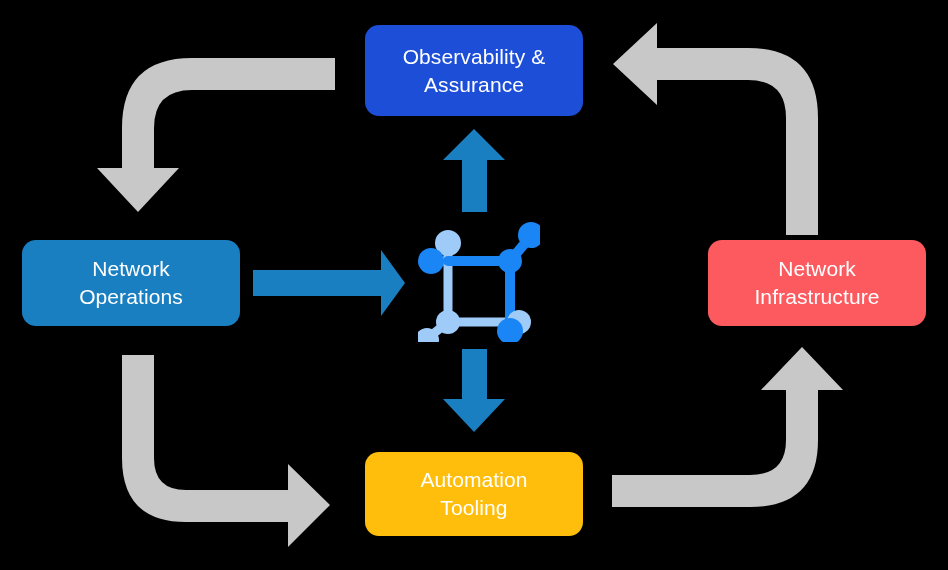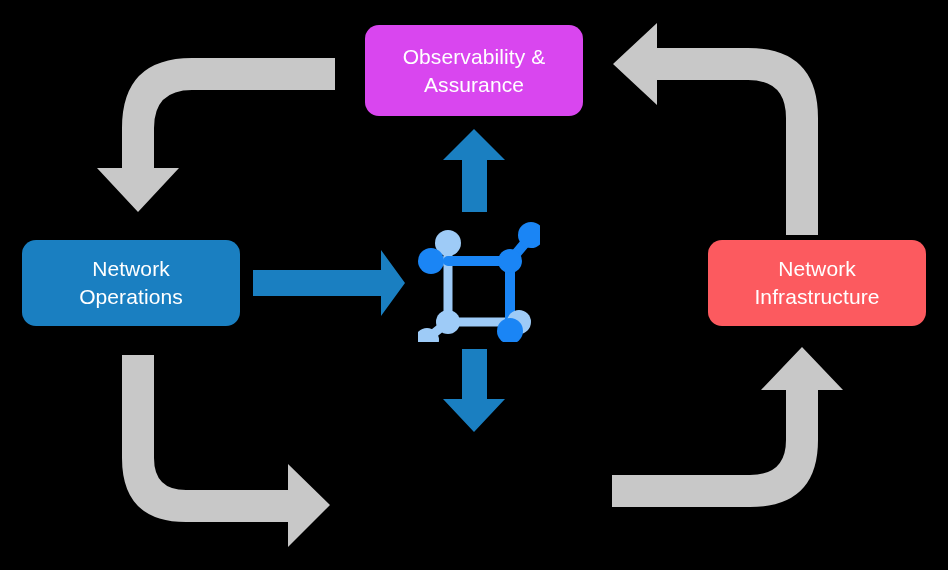--- a/index.html
+++ b/index.html
@@ -100,29 +100,33 @@
     <circle cx="30" cy="104" r="12" fill="#9ecbf7"></circle>
     <circle cx="9" cy="122" r="12" fill="#9ecbf7"></circle>
     <circle cx="101" cy="104" r="12" fill="#9ecbf7"></circle>
 
     <circle cx="13" cy="43" r="13" fill="#1a85f5"></circle>
     <circle cx="92" cy="43" r="12" fill="#1a85f5"></circle>
     <circle cx="113" cy="17" r="13" fill="#1a85f5"></circle>
     <circle cx="92" cy="113" r="13" fill="#1a85f5"></circle>
   </svg>
 
-  <div class="node-box" id="box-observability" style="background: #d946ef; color: rgb(255, 255, 255);">
+  <div class="node-box" id="box-observability" style="background: #1d4ed8; color: rgb(255, 255, 255);">
     <span class="node-label">Observability &amp;
 Assurance</span>
   </div>
 
   <div class="node-box" id="box-network-operations" style="background: rgb(26, 127, 193); color: rgb(255, 255, 255);">
     <span class="node-label">Network
 Operations</span>
   </div>
 
   <div class="node-box" id="box-network-infrastructure" style="background: rgb(252, 90, 95); color: rgb(255, 255, 255);">
     <span class="node-label">Network
 Infrastructure</span>
   </div>
 
+  <div class="node-box" id="box-automation" style="background: rgb(255, 190, 11); color: rgb(255, 255, 255);">
+    <span class="node-label">Automation
+Tooling</span>
+  </div>
 
 </div>
 
 </body></html>

